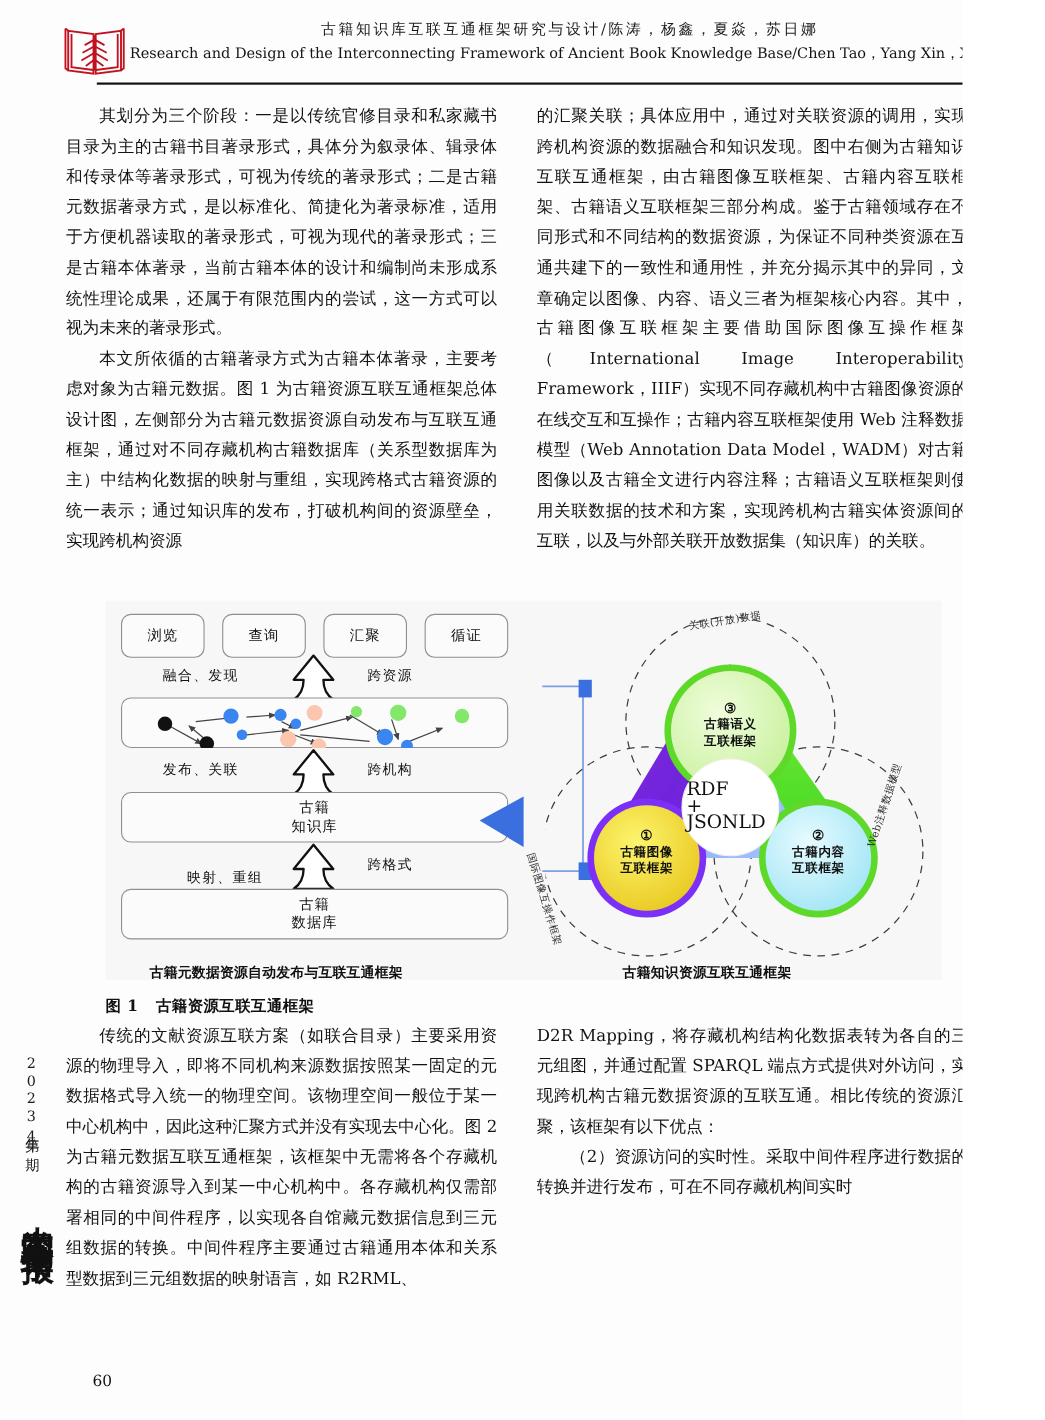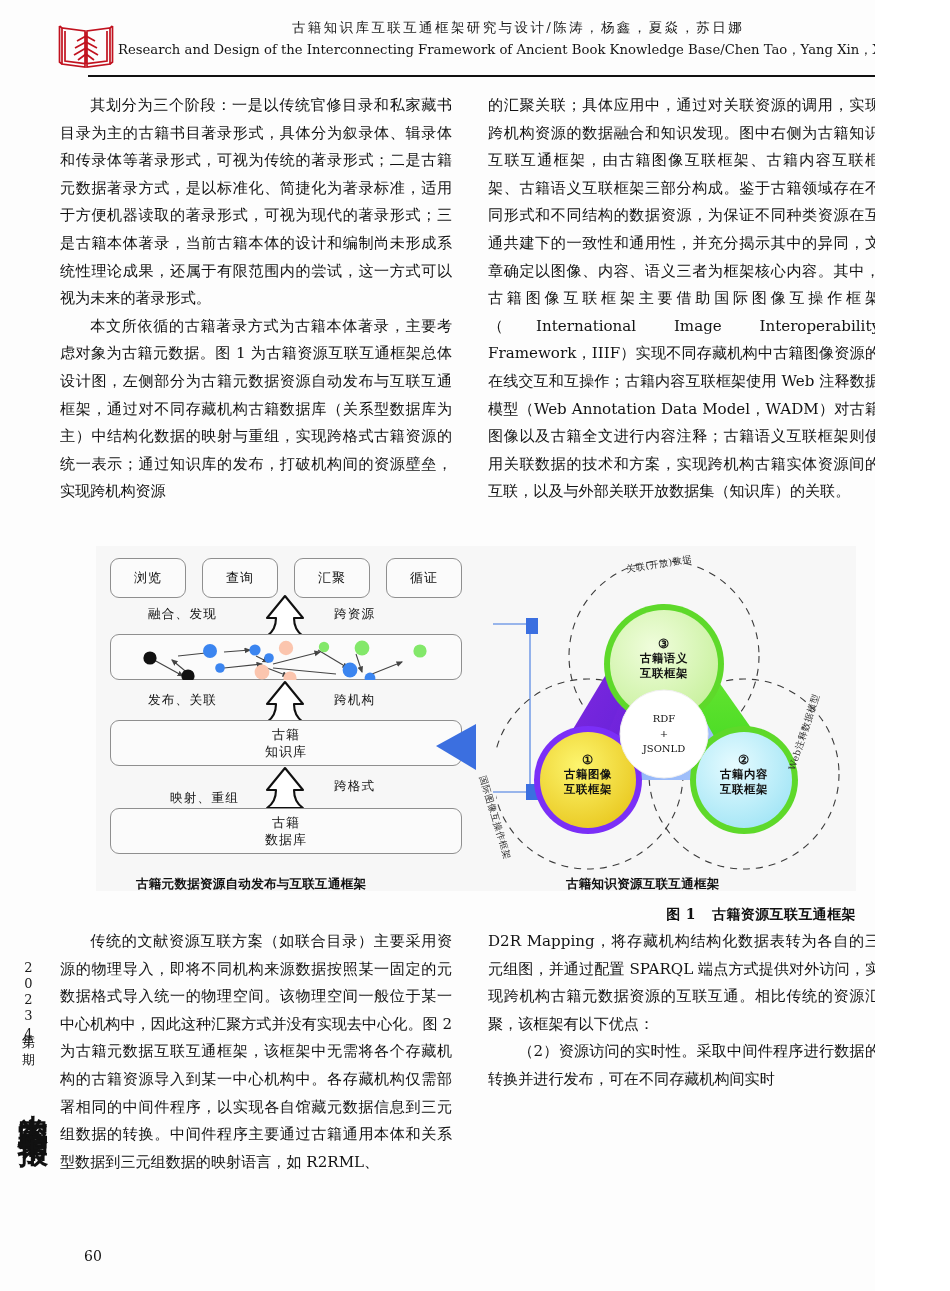--- a/index.html
+++ b/index.html
@@ -132,21 +132,21 @@
     color: #111;
     white-space: nowrap;
     letter-spacing: 0.2px;
   }
   .fig-sub.left  { left: 40px;  top: 0; }
   .fig-sub.right { left: 470px; top: 0; }
   .fig-caption {
     position: absolute;
     left: 96px; top: 906px;
     width: 760px;
-    text-align: right;
+    text-align: left;
     font-size: 14px;
     font-weight: bold;
     color: #111;
     letter-spacing: 0.4px;
   }
   .fig-caption .gap { display: inline-block; width: 16px; }
 
   
   .lbox {
     position: absolute;
@@ -194,22 +194,22 @@
     text-align: center;
     font-size: 11.4px;
     font-weight: bold;
     color: #111;
     line-height: 15px;
     letter-spacing: 0.6px;
     font-family: "DejaVu Serif", "Liberation Serif", serif;
   }
   .rdf-text {
     position: absolute;
-    text-align: center;
-    font-size: 10px;
+    text-align: left;
+    font-size: 17px;
     color: #111;
     line-height: 15px;
     font-family: "DejaVu Serif", "Liberation Serif", serif;
   }
 
   
   .page-num {
     position: absolute;
     left: 84px; top: 1248px;
     font-size: 14px;

